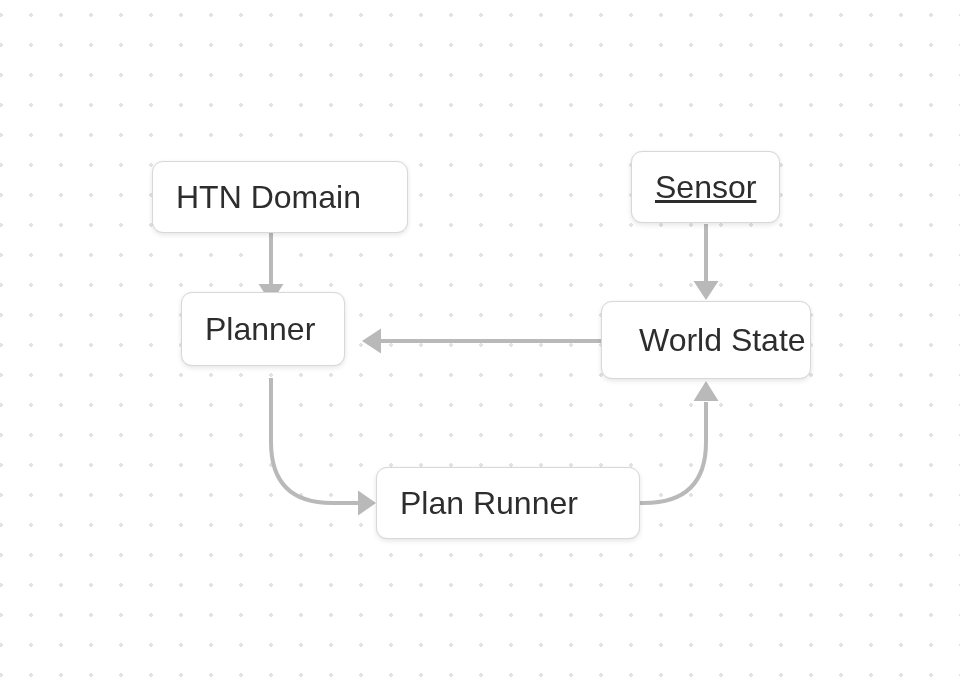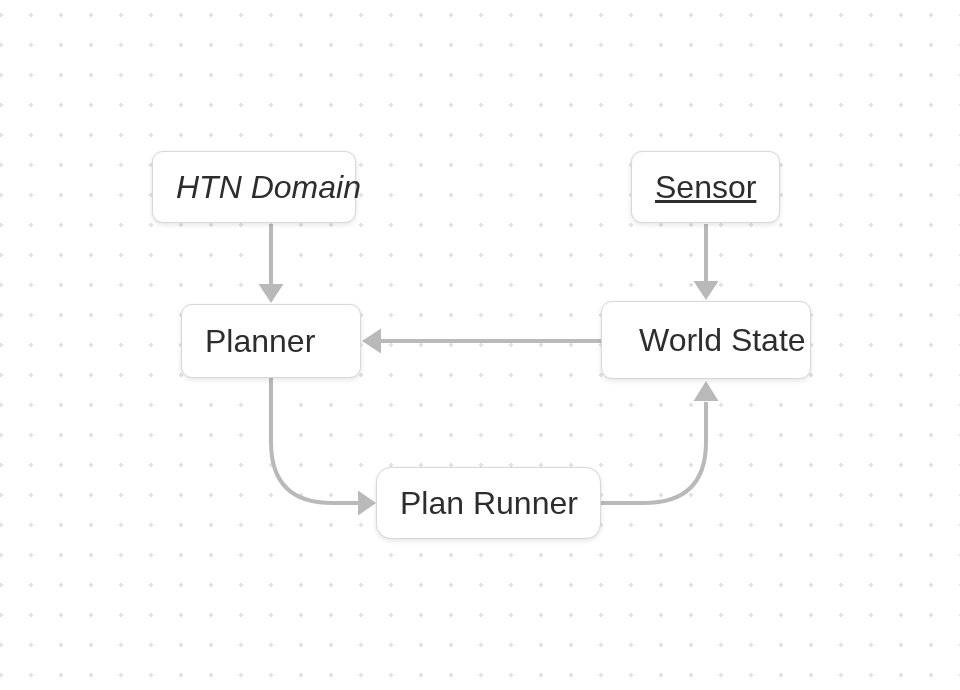--- a/index.html
+++ b/index.html
@@ -44,25 +44,25 @@
     border: 1.5px solid var(--node-border, #d8d8d8);
     border-radius: 11px;
     box-shadow: 0 2px 5px rgba(0,0,0,0.10), 0 0 1px rgba(0,0,0,0.05);
     display: flex;
     align-items: center;
     padding-left: 23px;
     font-size: 32px;
     color: var(--text, #2d2d2d);
     white-space: nowrap;
   }
-  .node-htn-domain  { left: 152px; top: 151px; width: 204px; height: 72px; font-style: italic; }
+  .node-htn-domain  { left: 152px; top: 161px; width: 256px; height: 72px; }
   .node-sensor      { left: 631px; top: 151px; width: 149px; height: 72px; text-decoration: underline; }
-  .node-planner     { left: 181px; top: 304px; width: 180px; height: 74px; }
+  .node-planner     { left: 181px; top: 292px; width: 164px; height: 74px; }
   .node-world-state { left: 601px; top: 301px; width: 210px; height: 78px; padding-left: 37px; }
-  .node-plan-runner { left: 376px; top: 467px; width: 225px; height: 72px; border-radius: 15px; }
+  .node-plan-runner { left: 376px; top: 467px; width: 264px; height: 72px; }
 </style>
 </head>
 <body>
 
 <div class="canvas">
 
   <svg class="edges" viewBox="0 0 960 690" xmlns="http://www.w3.org/2000/svg">
 
     <path class="edge" d="M271,224 L271,285"></path>
     <polygon class="arrowhead" points="258.5,284 283.5,284 271,303"></polygon>

